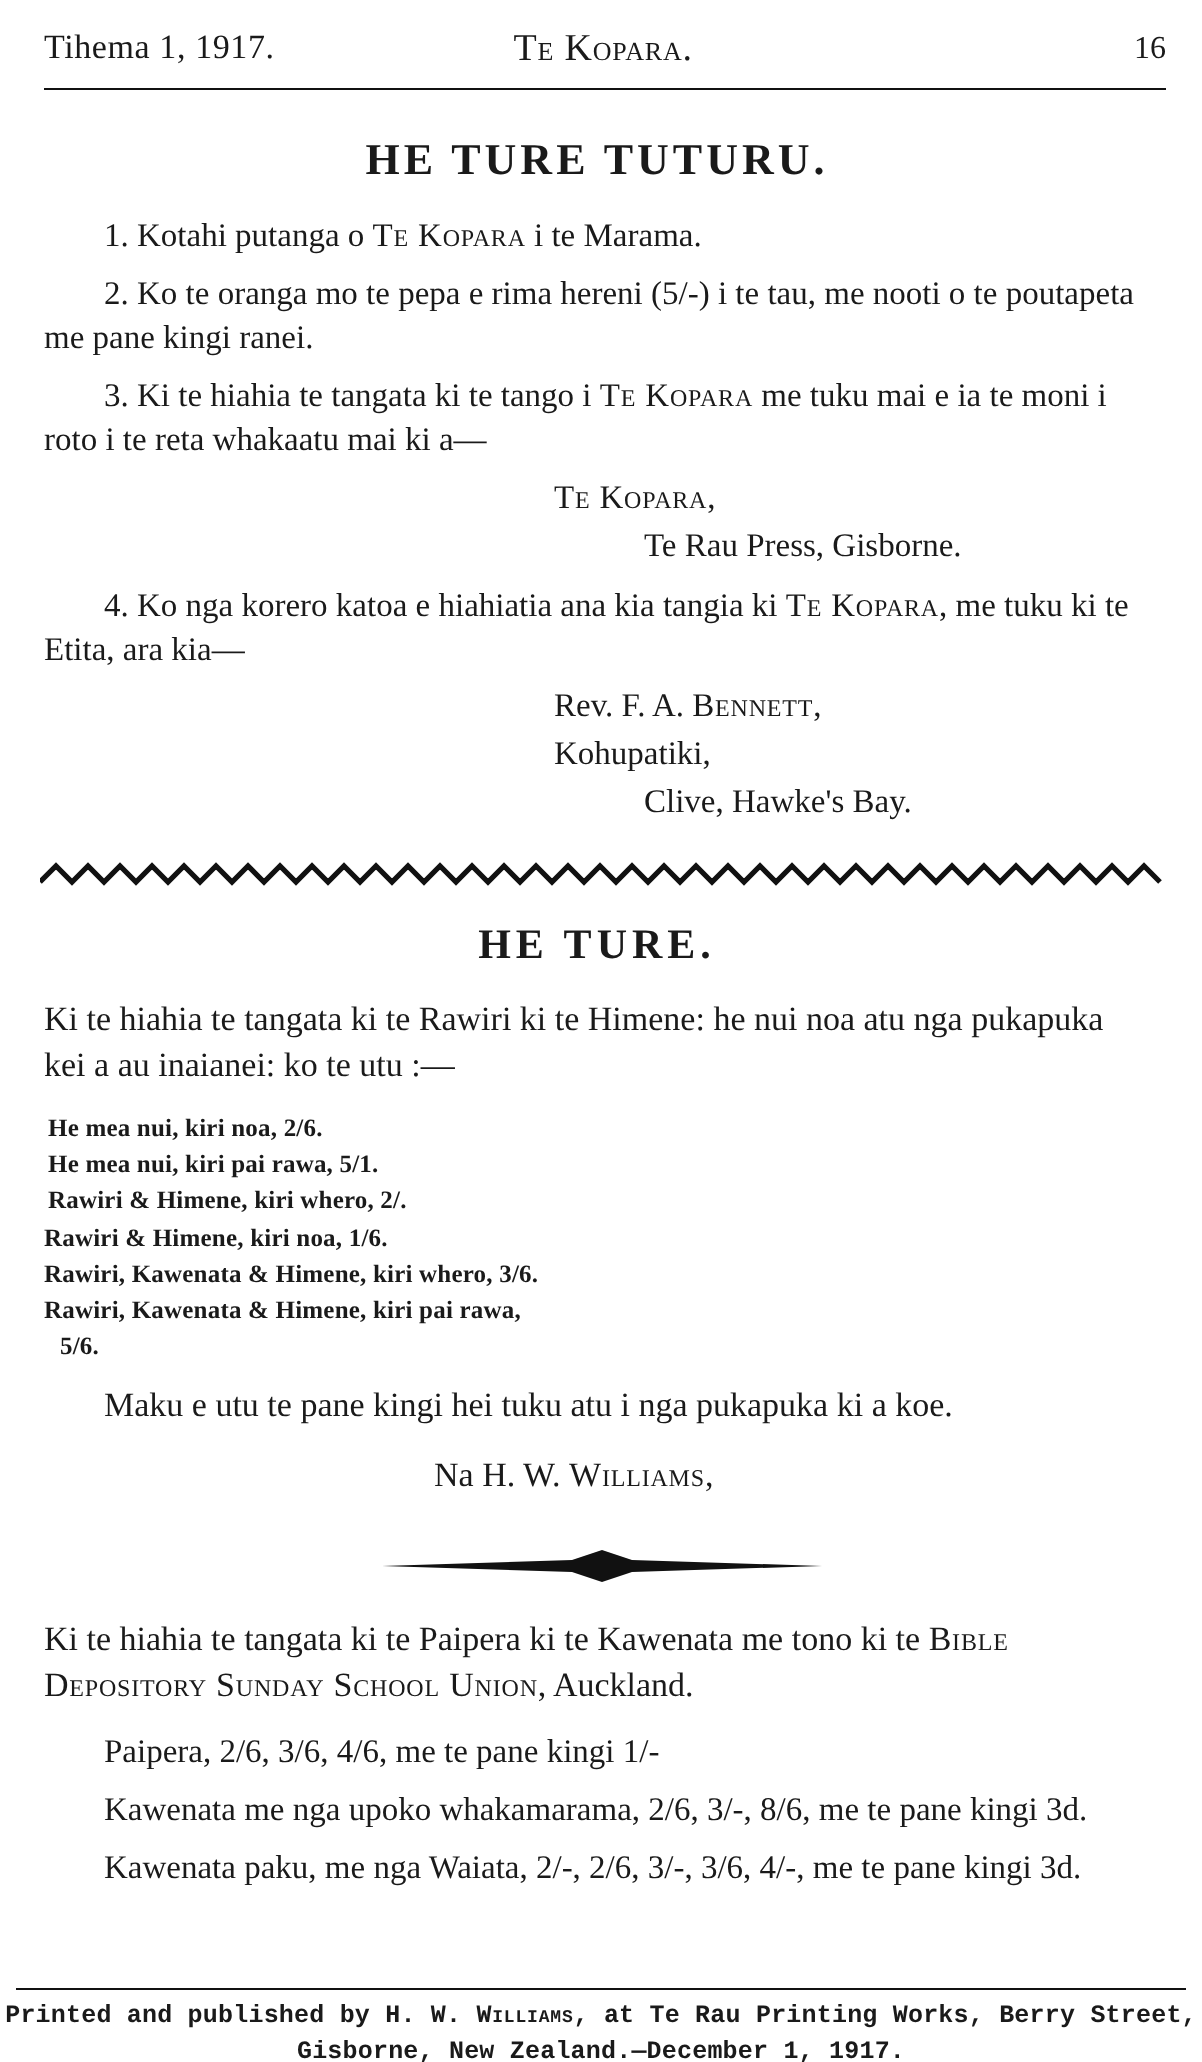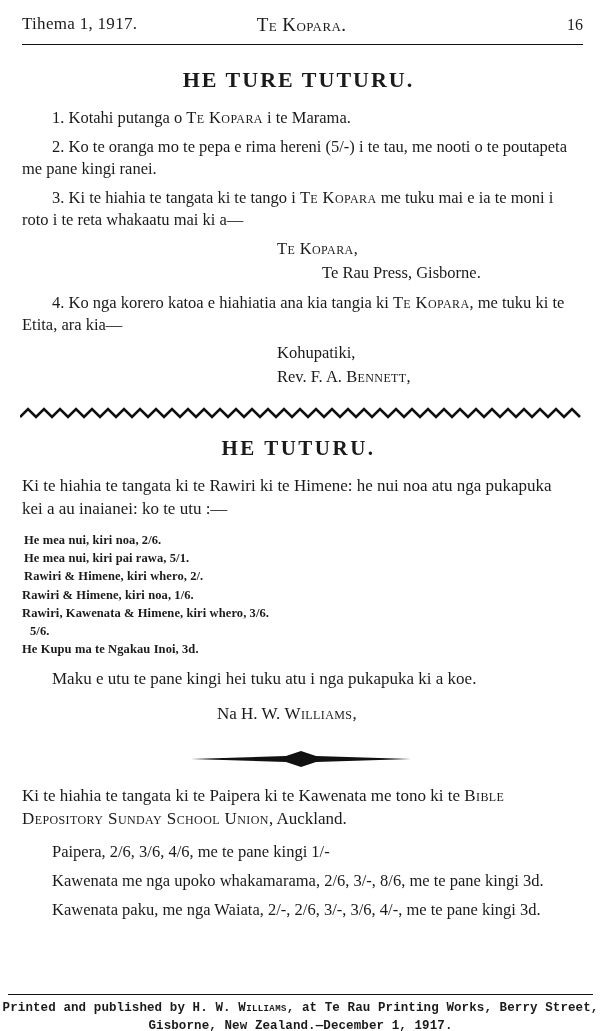--- a/index.html
+++ b/index.html
@@ -159,46 +159,47 @@
 
     <p class="ind">1. Kotahi putanga o <span class="sc">Te Kopara</span> i te Marama.</p>
     <p class="ind">2. Ko te oranga mo te pepa e rima hereni (5/-) i te tau, me nooti o te poutapeta me pane kingi ranei.</p>
     <p class="ind">3. Ki te hiahia te tangata ki te tango i <span class="sc">Te Kopara</span> me tuku mai e ia te moni i roto i te reta whakaatu mai ki a—</p>
 
     <p class="offset3"><span class="sc">Te Kopara</span>,</p>
     <p class="offset4">Te Rau Press, Gisborne.</p>
 
     <p class="ind" style="margin-top:8px;">4. Ko nga korero katoa e hiahiatia ana kia tangia ki <span class="sc">Te Kopara</span>, me tuku ki te Etita, ara kia—</p>
 
+    <p class="offset3">Rev. F. A. <span class="sc">Bennett</span>,</p>
     <p class="offset3">Kohupatiki,</p>
-    <p class="offset3">Rev. F. A. <span class="sc">Bennett</span>,</p>
+    <p class="offset4">Clive, Hawke's Bay.</p>
   </div>
 
   <div class="zigzag">
     <svg width="561" height="14" viewBox="0 0 561 14" xmlns="http://www.w3.org/2000/svg">
       <polyline points="0,11 8,3 16,11 24,3 32,11 40,3 48,11 56,3 64,11 72,3 80,11 88,3 96,11 104,3 112,11 120,3 128,11 136,3 144,11 152,3 160,11 168,3 176,11 184,3 192,11 200,3 208,11 216,3 224,11 232,3 240,11 248,3 256,11 264,3 272,11 280,3 288,11 296,3 304,11 312,3 320,11 328,3 336,11 344,3 352,11 360,3 368,11 376,3 384,11 392,3 400,11 408,3 416,11 424,3 432,11 440,3 448,11 456,3 464,11 472,3 480,11 488,3 496,11 504,3 512,11 520,3 528,11 536,3 544,11 552,3 560,11" fill="none" stroke="#111" stroke-width="2.6"></polyline>
     </svg>
   </div>
 
   <div class="sect">
-    <h2 class="head panui">HE TUTURU.</h2>
+    <h2 class="head panui">HE TURE.</h2>
 
     <p style="font-size:17px;line-height:1.35;">Ki te hiahia te tangata ki te Rawiri ki te Himene: he nui noa atu nga pukapuka kei a au inaianei: ko te utu :—</p>
 
     <div class="pricelist">
       <div class="col left">
         <div>He mea nui, kiri noa, 2/6.</div>
         <div>He mea nui, kiri pai rawa, 5/1.</div>
         <div>Rawiri &amp; Himene, kiri whero, 2/.</div>
       </div>
       <div class="col right">
         <div>Rawiri &amp; Himene, kiri noa, 1/6.</div>
         <div>Rawiri, Kawenata &amp; Himene, kiri whero, 3/6.</div>
+        <div>Rawiri, Kawenata &amp; Himene, kiri pai rawa,</div>
         <div style="padding-left:8px;">5/6.</div>
-        <div>He Kupu ma te Ngakau Inoi, 3d.</div>
       </div>
     </div>
 
     <p class="ind" style="font-size:17px;margin-top:10px;">Maku e utu te pane kingi hei tuku atu i nga pukapuka ki a koe.</p>
 
     <p class="offset2" style="font-size:17px;margin-top:12px;">Na H. W. <span class="sc">Williams</span>,</p>
   </div>
 
   <div class="diamond-rule">
     <svg width="220" height="16" viewBox="0 0 220 16" xmlns="http://www.w3.org/2000/svg">

